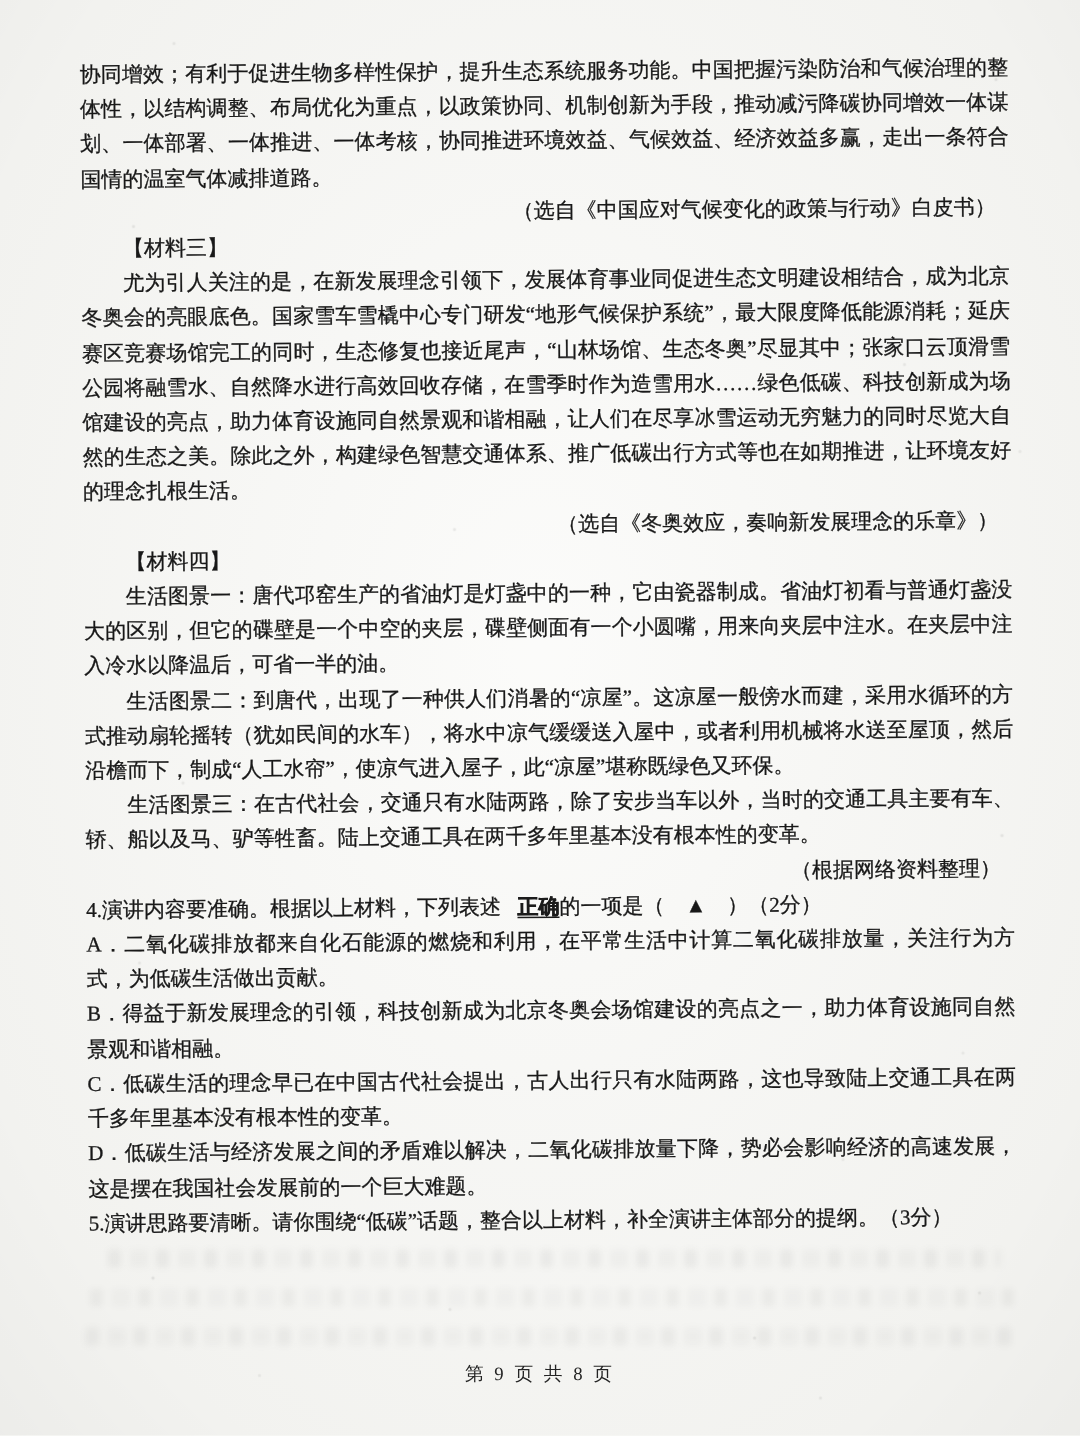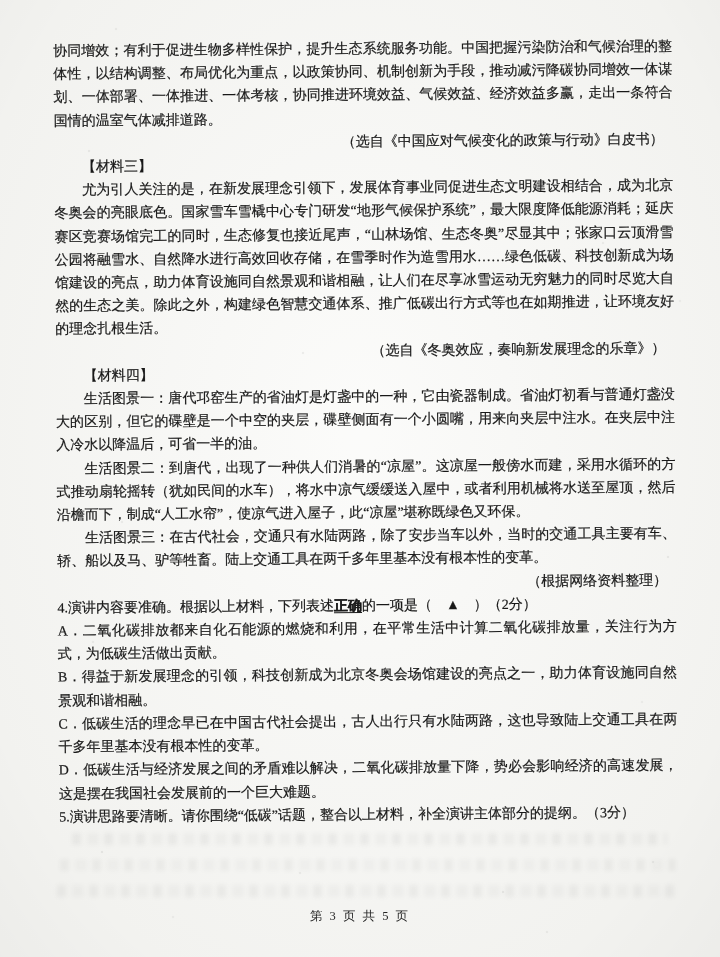--- a/index.html
+++ b/index.html
@@ -30,20 +30,21 @@
     transform-origin:50% 0;
     -webkit-text-stroke:0.2px #1c1c1c;
   }
   .content p { margin:0; }
   .indent { text-indent:2em; }
   .cite { text-align:right; padding-right:9px; }
   .emph {
     font-weight:bold;
     text-decoration:underline;
     text-underline-offset:2px;
+    margin-left:11px;
   }
   .footer {
     position:absolute;
     left:0; right:0; top:908px;
     text-align:center;
     font-size:12.5px;
     letter-spacing:2px;
     color:#242424;
   }
   
@@ -109,15 +110,15 @@
     <p>C．低碳生活的理念早已在中国古代社会提出，古人出行只有水陆两路，这也导致陆上交通工具在两千多年里基本没有根本性的变革。</p>
     <p>D．低碳生活与经济发展之间的矛盾难以解决，二氧化碳排放量下降，势必会影响经济的高速发展，这是摆在我国社会发展前的一个巨大难题。</p>
     <p>5.演讲思路要清晰。请你围绕“低碳”话题，整合以上材料，补全演讲主体部分的提纲。（3分）</p>
   </div>
 
   <div class="smudge s1"></div>
   <div class="smudge s2"></div>
   <div class="smudge s3"></div>
   <div class="specks"></div>
 
-  <div class="footer">第 3 页 共 5 页</div>
+  <div class="footer">第 9 页 共 8 页</div>
 
 </div>
 
 </body></html>

